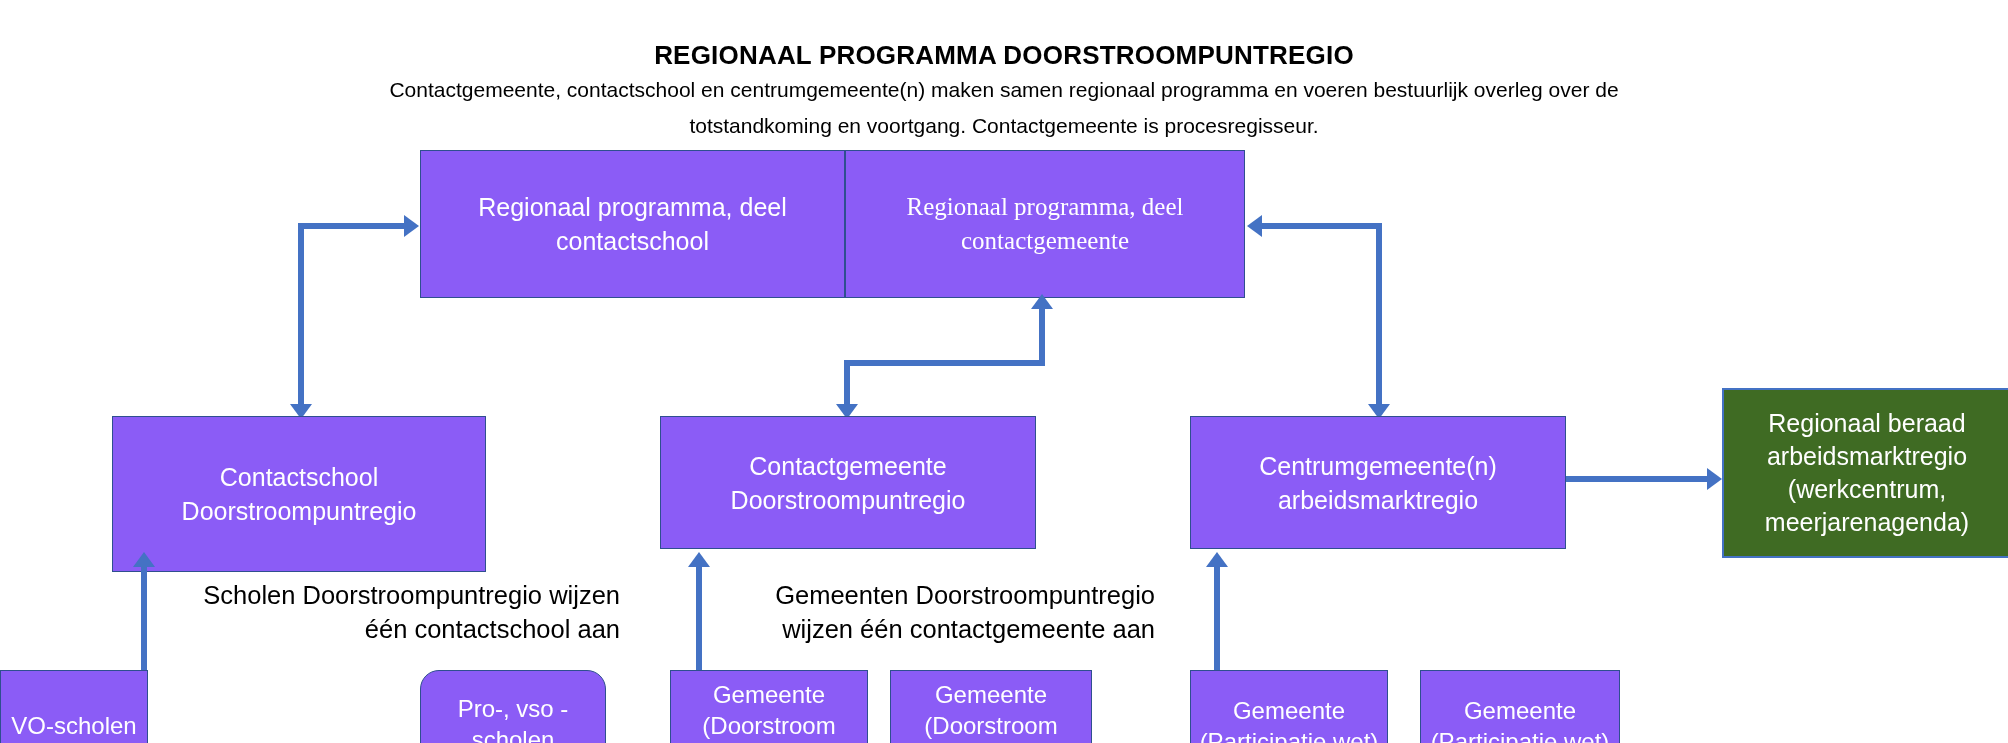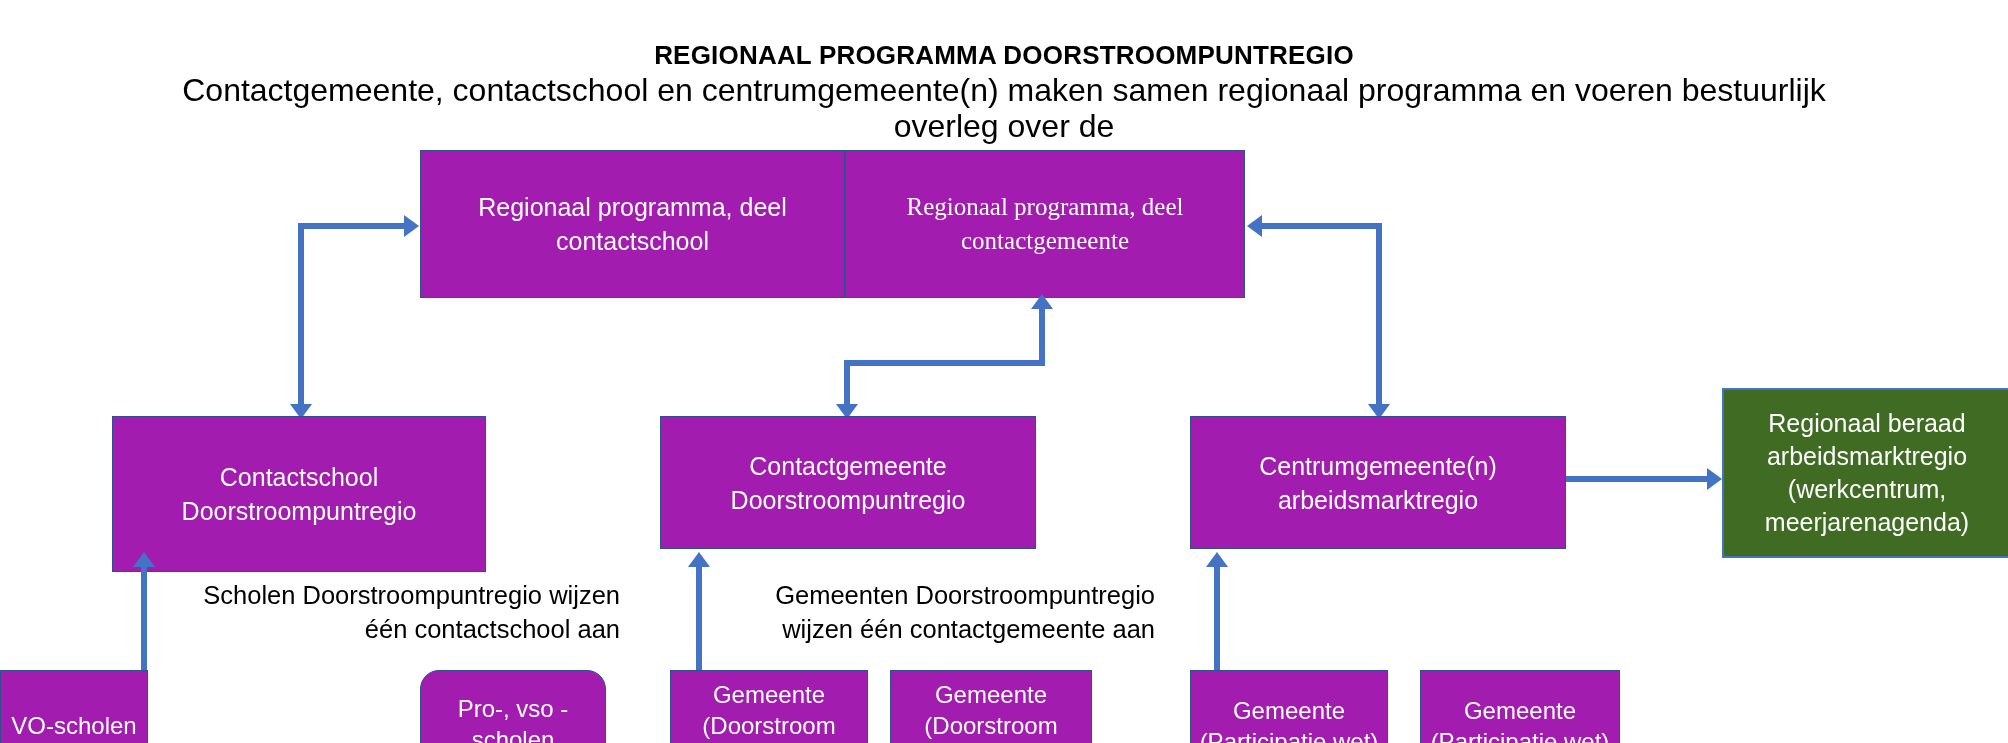--- a/index.html
+++ b/index.html
@@ -6,26 +6,26 @@
   body{width:2008px;height:743px;position:relative;overflow:hidden;
        font-family:"Liberation Sans", sans-serif;color:#000;}
   .stage{position:absolute;left:0;top:0;width:2008px;height:743px;margin-top:38px;}
 
   .title{
     position:absolute;left:0;top:2px;width:2008px;text-align:center;
     font-size:26px;font-weight:bold;letter-spacing:0.2px;line-height:30px;
   }
   .subtitle{
     position:absolute;left:154px;top:34px;width:1700px;text-align:center;
-    font-size:32px;line-height:36px;font-weight:400;
+    font-size:21px;line-height:36px;font-weight:400;
   }
 
   .box{
     position:absolute;box-sizing:border-box;
-    background:#a21caf;border:1px solid #2f4f8f;
+    background:#8b5cf6;border:1px solid #2f4f8f;
     color:#ffffff;display:flex;align-items:center;justify-content:center;
     text-align:center;font-size:25px;line-height:32px;font-weight:400;
     padding:2px 6px;
   }
   .box.green{background:#3f6b23;border:2px solid #4472c4;}
   .box.top{font-size:25px;line-height:34px;}
   .box.mid{font-size:25px;line-height:34px;}
   .box.small{font-size:24px;line-height:31px;}
 
   
@@ -41,20 +41,21 @@
   }
 </style>
 </head>
 <body>
 
 <div class="stage">
 
   <div class="title">REGIONAAL PROGRAMMA DOORSTROOMPUNTREGIO</div>
   <div class="subtitle">
     <div>Contactgemeente, contactschool en centrumgemeente(n) maken samen regionaal programma en voeren bestuurlijk overleg over de</div>
+    <div>totstandkoming en voortgang. Contactgemeente is procesregisseur.</div>
   </div>
 
   <div class="box top" style="left:420px;top:112px;width:425px;height:148px;">Regionaal programma, deel contactschool</div>
 
   <div class="box top" style="left:845px;top:112px;width:400px;height:148px;font-family:Liberation Serif, serif;">Regionaal programma, deel contactgemeente</div>
 
   <div class="ln" style="left:298px;top:185px;width:108px;height:6px;"></div>
   <div class="ah right" style="left:404px;top:177px;"></div>
 
   <div class="ln" style="left:298px;top:185px;width:6px;height:185px;"></div>

